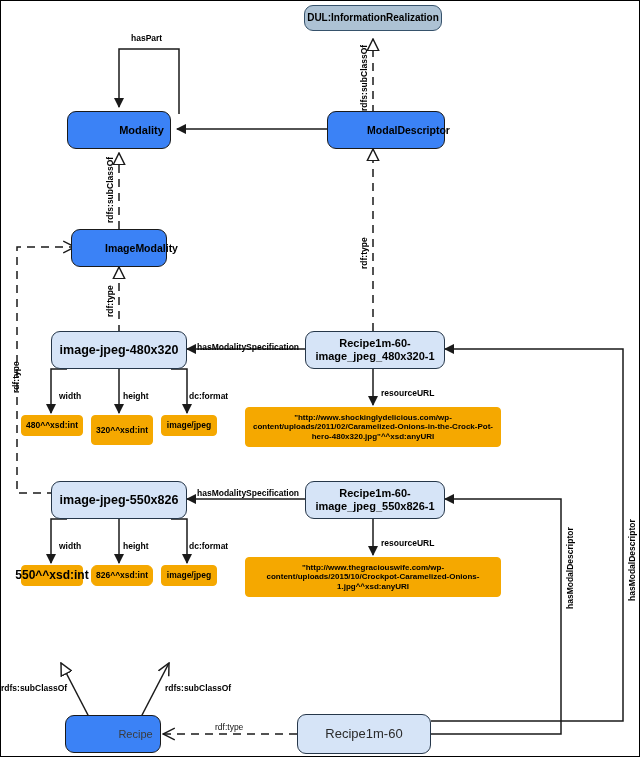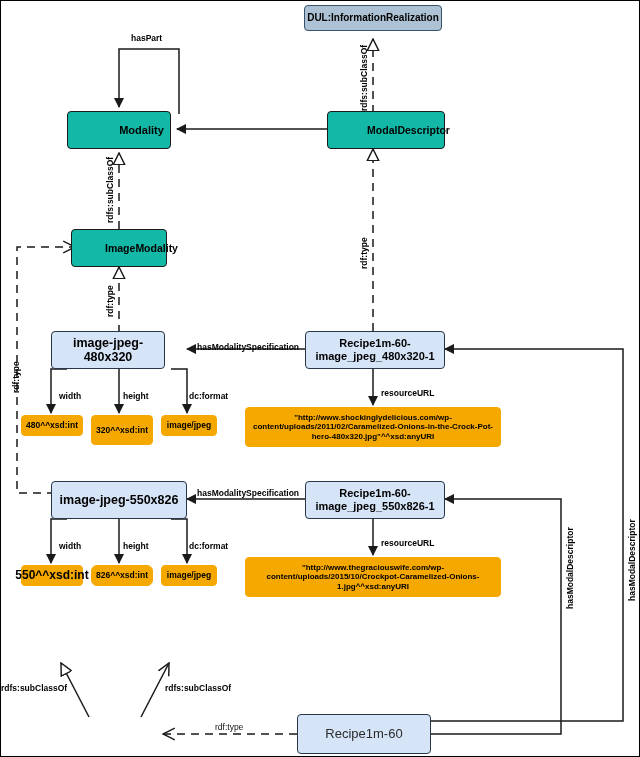--- a/index.html
+++ b/index.html
@@ -33,22 +33,22 @@
     display: flex;
     align-items: center;
     justify-content: center;
     text-align: center;
     line-height: 1.15;
     border: 1.6px solid #1a1a1a;
     background: #ffffff;
     color: #000000;
     font-weight: bold;
   }
-  .rounded { border-radius: 4px; justify-content: center; }
-  .cls-white { background: #14b8a6; padding-left: 45px; }
+  .rounded { border-radius: 9px; justify-content: center; }
+  .cls-white { background: #3b82f6; padding-left: 45px; }
   .cls-blue {
     background: #d6e4f7;
     border-color: #26374a;
   }
   .cls-dul {
     background: #adc2d4;
     border-color: #36526b;
     border-width: 1.6px;
   }
   .lit {
@@ -179,40 +179,43 @@
   </div>
 
   <div class="node rounded cls-white" style="left:326px; top:110px; width:118px; height:38px; font-size:10.5px;">
     <span>ModalDescriptor</span>
   </div>
 
   <div class="node rounded cls-white" style="left:70px; top:228px; width:96px; height:38px; font-size:10.5px;">
     <span>ImageModality</span>
   </div>
 
-  <div class="node rounded cls-blue" style="left:50px; top:330px; width:114px; height:38px; font-size:12.5px;">
+  <div class="node rounded cls-blue" style="left:50px; top:330px; width:136px; height:38px; font-size:12.5px;">
     <span>image-jpeg-480x320</span>
   </div>
 
   <div class="node rounded cls-blue" style="left:304px; top:330px; width:140px; height:38px; font-size:11px; flex-direction:column;">
     <span>Recipe1m-60-</span>
     <span>image_jpeg_480x320-1</span>
   </div>
 
   <div class="node rounded cls-blue" style="left:50px; top:480px; width:136px; height:38px; font-size:12.5px;">
     <span>image-jpeg-550x826</span>
   </div>
 
   <div class="node rounded cls-blue" style="left:304px; top:480px; width:140px; height:38px; font-size:11px; flex-direction:column;">
     <span>Recipe1m-60-</span>
     <span>image_jpeg_550x826-1</span>
   </div>
 
 
 
+  <div class="node rounded cls-white n-recipe" style="left:64px; top:714px; width:96px; height:38px;">
+    <span>Recipe</span>
+  </div>
 
   <div class="node rounded cls-blue n-recipe1m" style="left:296px; top:713px; width:134px; height:40px;">
     <span>Recipe1m-60</span>
   </div>
 
   <div class="lit" style="left:20px; top:414px; width:62px; height:21px; font-size:8.5px;text-align:right;">
     <span>480^^xsd:int</span>
   </div>
   <div class="lit" style="left:90px; top:414px; width:62px; height:30px; font-size:8.5px;">
     <span>320^^xsd:int</span>

